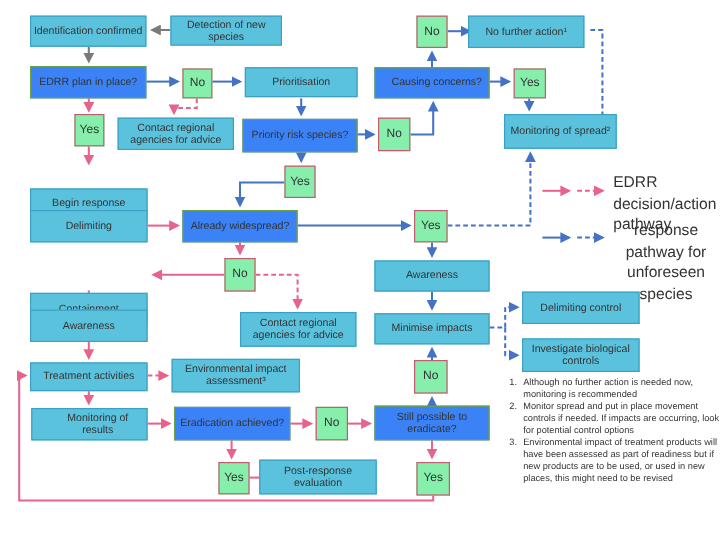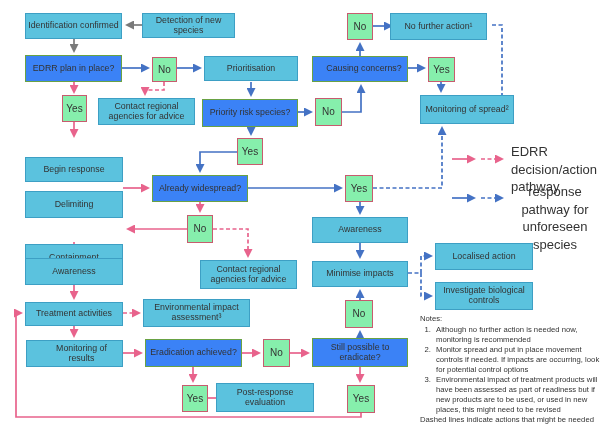--- a/index.html
+++ b/index.html
@@ -83,27 +83,27 @@
     </svg>
 
   <div id="nodes">
       <div class="node blue" style="left: 25px; top: 13px; width: 97px; height: 26px;">Identification confirmed</div>
       <div class="node blue" style="left: 142px; top: 13px; width: 93px; height: 25px;">Detection of new species</div>
       <div class="node blue" style="left: 390px; top: 13px; width: 97px; height: 27px;">No further action¹</div>
       <div class="node blue" style="left: 204px; top: 56px; width: 94px; height: 25px;">Prioritisation</div>
       <div class="node blue" style="left: 98px; top: 98px; width: 97px; height: 27px;">Contact regional agencies for advice</div>
       <div class="node blue" style="left: 408px; top: 95px; width: 94px; height: 29px; margin-left: 12px;">Monitoring of spread²</div>
       <div class="node blue" style="left: 25px; top: 139px; width: 98px; height: 25px; margin-top: 18px;">Begin response</div>
-      <div class="node blue" style="left: 25px; top: 191px; width: 98px; height: 27px;">Delimiting</div>
+      <div class="node blue" style="left: 25px; top: 175px; width: 98px; height: 27px;">Delimiting</div>
       <div class="node blue" style="left: 25px; top: 215px; width: 98px; height: 27px; margin-top: 29px;">Containment</div>
       <div class="node blue" style="left: 25px; top: 258px; width: 98px; height: 27px;">Awareness</div>
       <div class="node blue" style="left: 200px; top: 260px; width: 97px; height: 29px;">Contact regional agencies for advice</div>
       <div class="node blue" style="left: 312px; top: 217px; width: 96px; height: 26px;">Awareness</div>
       <div class="node blue" style="left: 312px; top: 261px; width: 96px; height: 26px;">Minimise impacts</div>
-      <div class="node blue" style="left: 435px; top: 243px; width: 98px; height: 27px;">Localised action</div>
+      <div class="node blue" style="left: 435px; top: 243px; width: 98px; height: 27px;">Delimiting control</div>
       <div class="node blue" style="left: 435px; top: 282px; width: 98px; height: 28px;">Investigate biological controls</div>
       <div class="node blue" style="left: 25px; top: 302px; width: 98px; height: 24px;">Treatment activities</div>
       <div class="node blue" style="left: 143px; top: 299px; width: 107px; height: 28px;">Environmental impact assessment³</div>
       <div class="node blue" style="left: 26px; top: 340px; width: 97px; height: 27px; padding-left: 16px;">Monitoring of results</div>
       <div class="node blue" style="left: 216px; top: 383px; width: 98px; height: 29px;">Post-response evaluation</div>
       <div class="node green" style="left: 25px; top: 55px; width: 97px; height: 27px;">EDRR plan in place?</div>
       <div class="node green" style="left: 202px; top: 99px; width: 96px; height: 28px;">Priority risk species?</div>
       <div class="node green" style="left: 312px; top: 56px; width: 96px; height: 26px; padding-left: 10px;">Causing concerns?</div>
       <div class="node green" style="left: 152px; top: 175px; width: 96px; height: 27px;">Already widespread?</div>
       <div class="node green" style="left: 145px; top: 339px; width: 97px; height: 28px;">Eradication achieved?</div>
@@ -119,22 +119,20 @@
       <div class="node pink" style="left: 263px; top: 339px; width: 27px; height: 28px;">No</div>
       <div class="node pink" style="left: 182px; top: 385px; width: 26px; height: 27px;">Yes</div>
       <div class="node pink" style="left: 345px; top: 300px; width: 28px; height: 28px;">No</div>
       <div class="node pink" style="left: 347px; top: 385px; width: 28px; height: 28px;">Yes</div>
     </div>
 
   <div class="legend-label" style="left:511px;top:143px;">EDRR decision/action pathway</div>
   <div class="legend-label" style="left:511px;top:183px;text-align:center;">response pathway for unforeseen species</div>
 
   <div class="notes">
-    <div class="notes-title">Notes:</div>
     <ol>
       <li>Although no further action is needed now, monitoring is recommended</li>
       <li>Monitor spread and put in place movement controls if needed. If impacts are occurring, look for potential control options</li>
       <li>Environmental impact of treatment products will have been assessed as part of readiness but if new products are to be used, or used in new places, this might need to be revised</li>
     </ol>
-    <div class="notes-footer">Dashed lines indicate actions that might be needed</div>
   </div>
 
 </div>
 
 </body></html>

